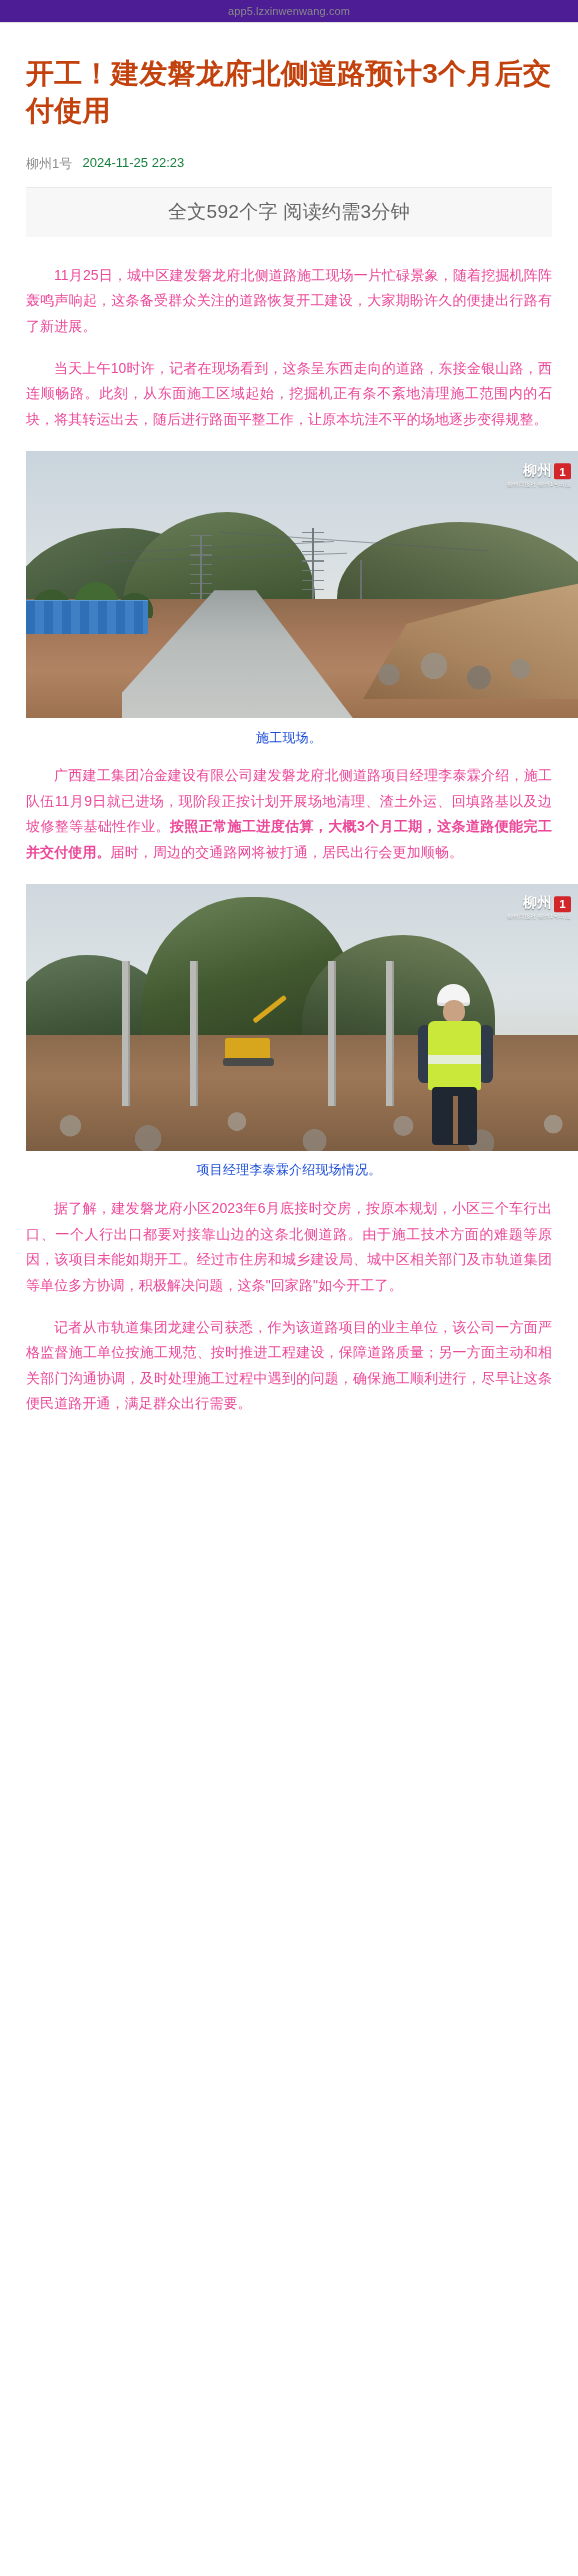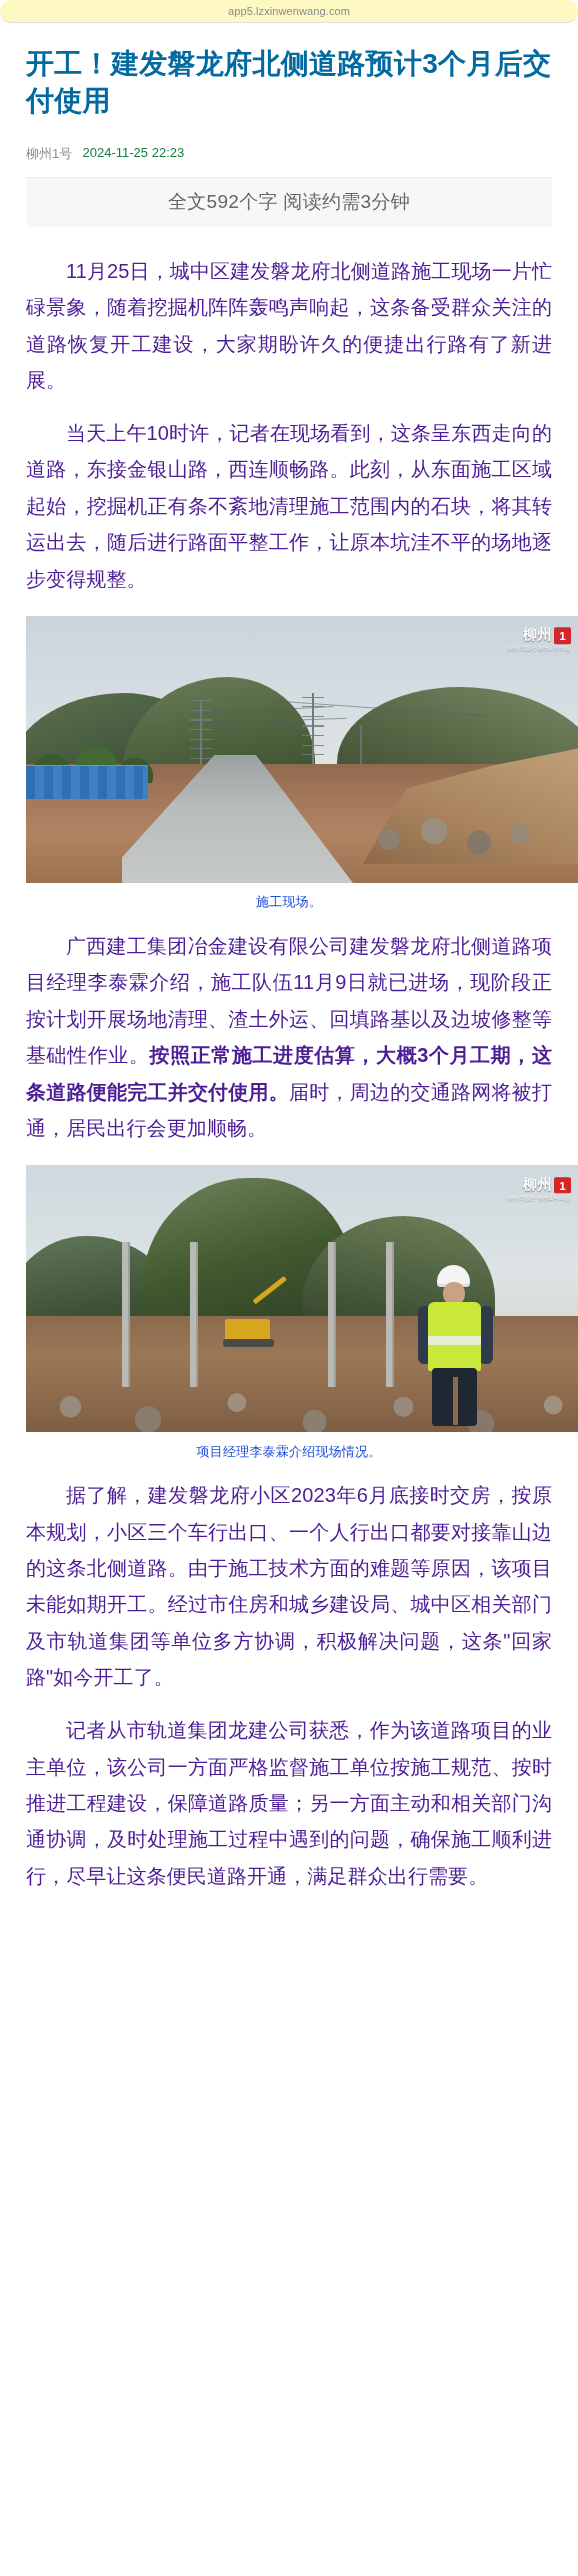--- a/index.html
+++ b/index.html
@@ -15,44 +15,43 @@
   .page {
     width: 578px;
     min-height: 2576px;
     background: #ffffff;
     position: relative;
     box-sizing: border-box;
   }
   
   .urlbar {
     height: 22px;
-    background: #fef9c3;
+    background: #4c1d95;
     border-bottom: 0.6px solid #e0e0e0;
     display: flex;
     align-items: center;
     justify-content: center;
-    border-radius: 11px;
   }
   .urlbar .url-text {
     font-size: 11px;
     color: #8a8a8a;
     letter-spacing: 0.1px;
     font-family: "Liberation Sans", sans-serif;
   }
   
   .article {
     padding: 0 26px;
     box-sizing: border-box;
   }
   .headline {
     font-size: 28px;
     line-height: 1.33;
     font-weight: bold;
-    color: #0369a1;
-    margin: 22px 0 0 0;
+    color: #c2410c;
+    margin: 32px 0 0 0;
     letter-spacing: 0.3px;
   }
   .meta {
     margin-top: 26px;
     font-size: 13px;
     color: #8c8c8c;
     display: flex;
     gap: 10.3px;
   }
   .meta .source { color: #8c8c8c; }
@@ -66,23 +65,23 @@
     text-align: center;
     font-size: 19px;
     color: #666666;
     padding: 11px 0 11.6px 0;
     letter-spacing: 0.3px;
   }
   .body {
     padding-top: 9px;
   }
   p.para {
-    font-size: 20px;
+    font-size: 14px;
     line-height: 1.82;
-    color: #4c1d95;
+    color: #ec4899;
     margin: 16.7px 0 0 0;
     text-indent: 2em;
     text-align: justify;
     letter-spacing: 0.1px;
   }
   p.para.bold-tail b {
     font-weight: bold;
   }
   .figure {
     margin: 19px 0 0 0;

